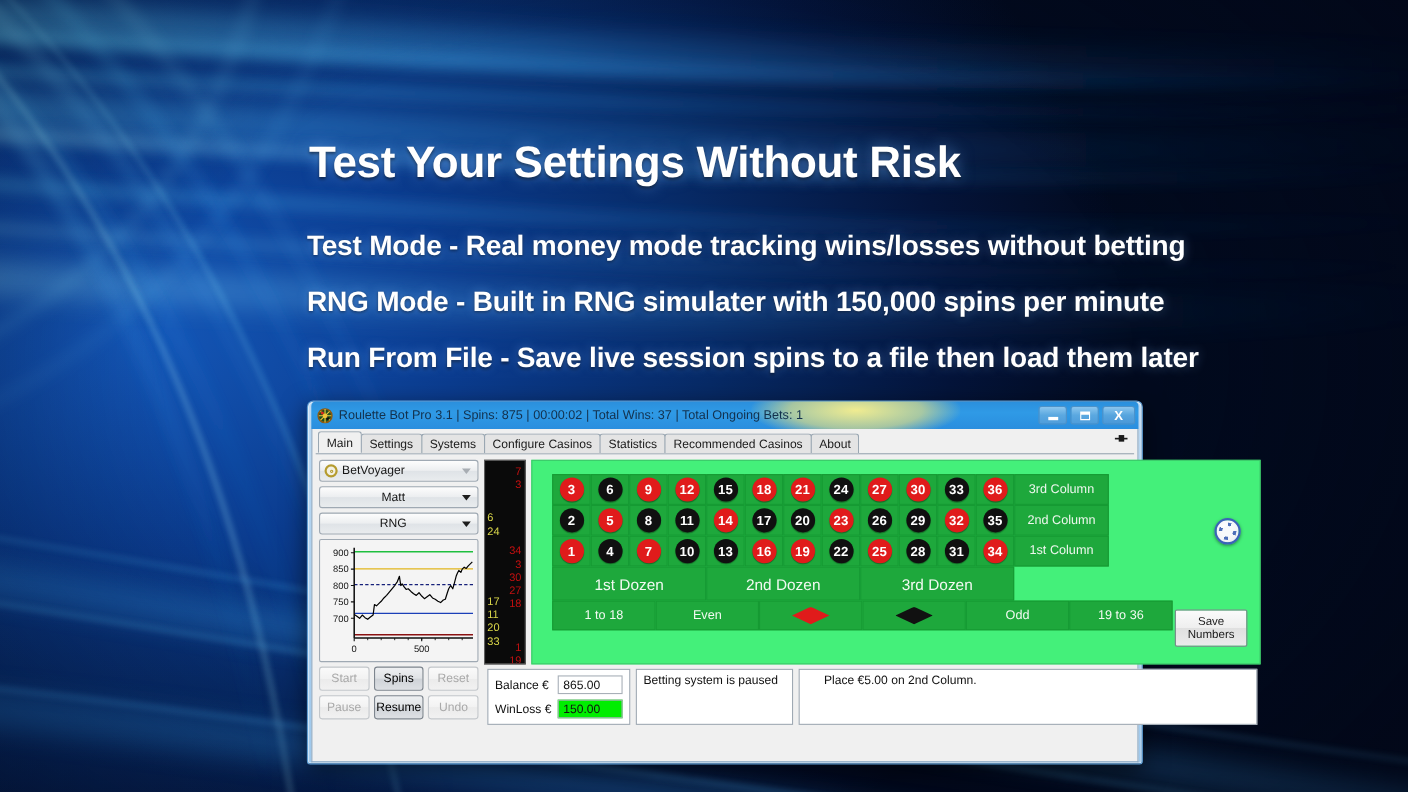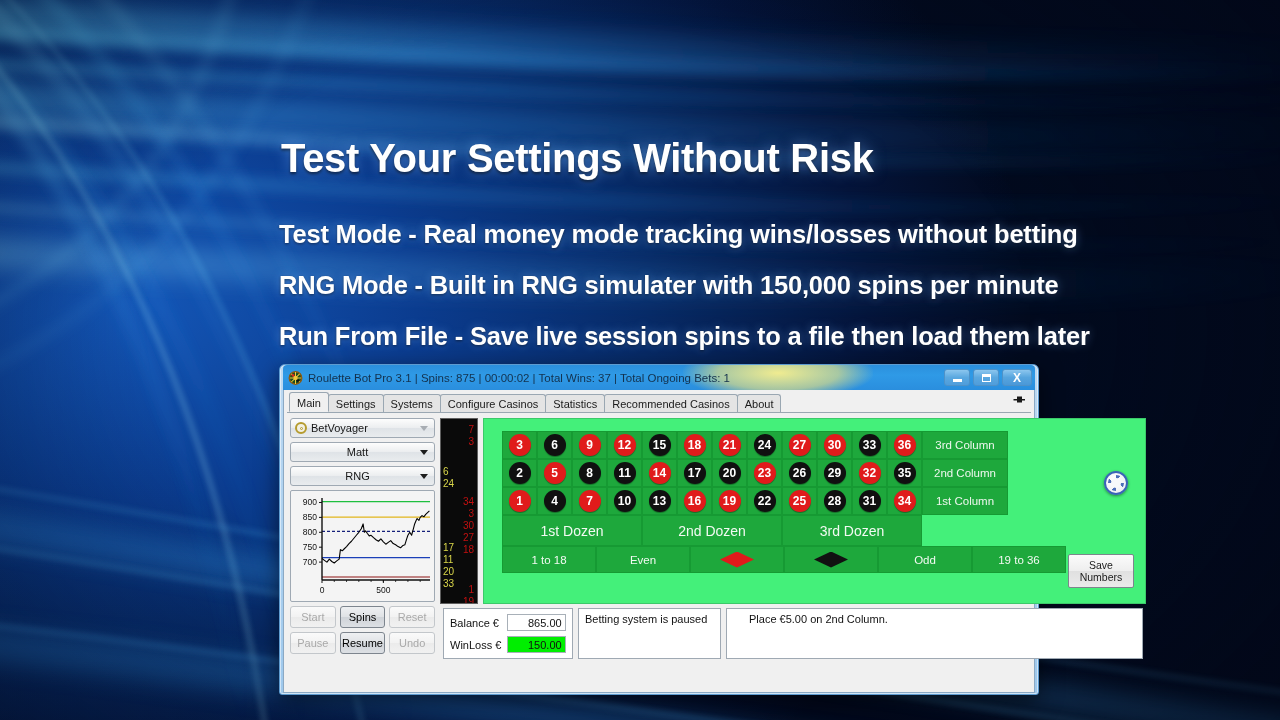--- a/index.html
+++ b/index.html
@@ -19,21 +19,21 @@
       radial-gradient(ellipse 900px 620px at 10% 42%, #1457b8 0%, #0b3c8f 32%, #072a66 58%, #04143a 82%, #020a1e 100%),
       linear-gradient(115deg,#0a2d73 0%, #061d4d 45%, #03102e 100%);
   }
   #bg svg { position:absolute; inset:0; width:1280px; height:720px; }
   #bg .vig {
     position:absolute; inset:0;
     background:radial-gradient(ellipse 1100px 760px at 46% 46%, rgba(0,0,0,0) 40%, rgba(2,6,20,.55) 84%, rgba(1,4,14,.85) 100%);
   }
 
   
-  #copy { position:absolute; left:279px; top:138px; z-index:3; width:920px; }
+  #copy { position:absolute; left:279px; top:128px; z-index:3; width:920px; }
   #copy .h1 {
     color:#ffffff; font-size:40px; font-weight:bold; letter-spacing:-.3px;
     text-shadow:0 0 14px rgba(120,180,255,.55), 0 2px 3px rgba(0,0,0,.65);
     line-height:1; margin:0 0 42px 2px;
   }
   #copy .line {
     color:#ffffff; font-size:25.5px; font-weight:bold; letter-spacing:-.2px;
     text-shadow:0 0 10px rgba(120,180,255,.45), 0 1px 3px rgba(0,0,0,.6);
     margin-bottom:22px; white-space:nowrap;
   }
@@ -178,21 +178,21 @@
     opacity:.85;}
   .chip2:after{content:"";position:absolute;inset:5px;border-radius:50%;background:#f7f9fb;}
 
   
   .statusrow { display:flex; gap:5px; padding:4px 3px 0 3px; }
   .panel { border:1px solid #9fa9b3; background:#fff; }
   .balpanel { width:130px; padding:5px 6px; display:flex; flex-direction:column; gap:5px; }
   .balline { display:flex; align-items:center; gap:5px; font-size:11px; color:#111;justify-content:center; }
   .balline .lbl { width:52px; }
   .field { flex:1; height:17px; border:1px solid #a8b0b8; background:#fff; font-size:11px;
-           display:flex; align-items:center; padding-left:20px; color:#111; }
+           display:flex; align-items:center; padding-left:4px; color:#111; }
   .field.green { background:#00ee00; }
   .msgpanel { width:143px; padding:4px 6px; font-size:11px; color:#111; }
   .actpanel { flex:1; padding:4px 22px; font-size:11px; color:#111; }
 </style>
 </head>
 <body>
 
 <div id="bg">
   <div class="base"></div>
   <svg viewBox="0 0 1280 720" preserveAspectRatio="none">

